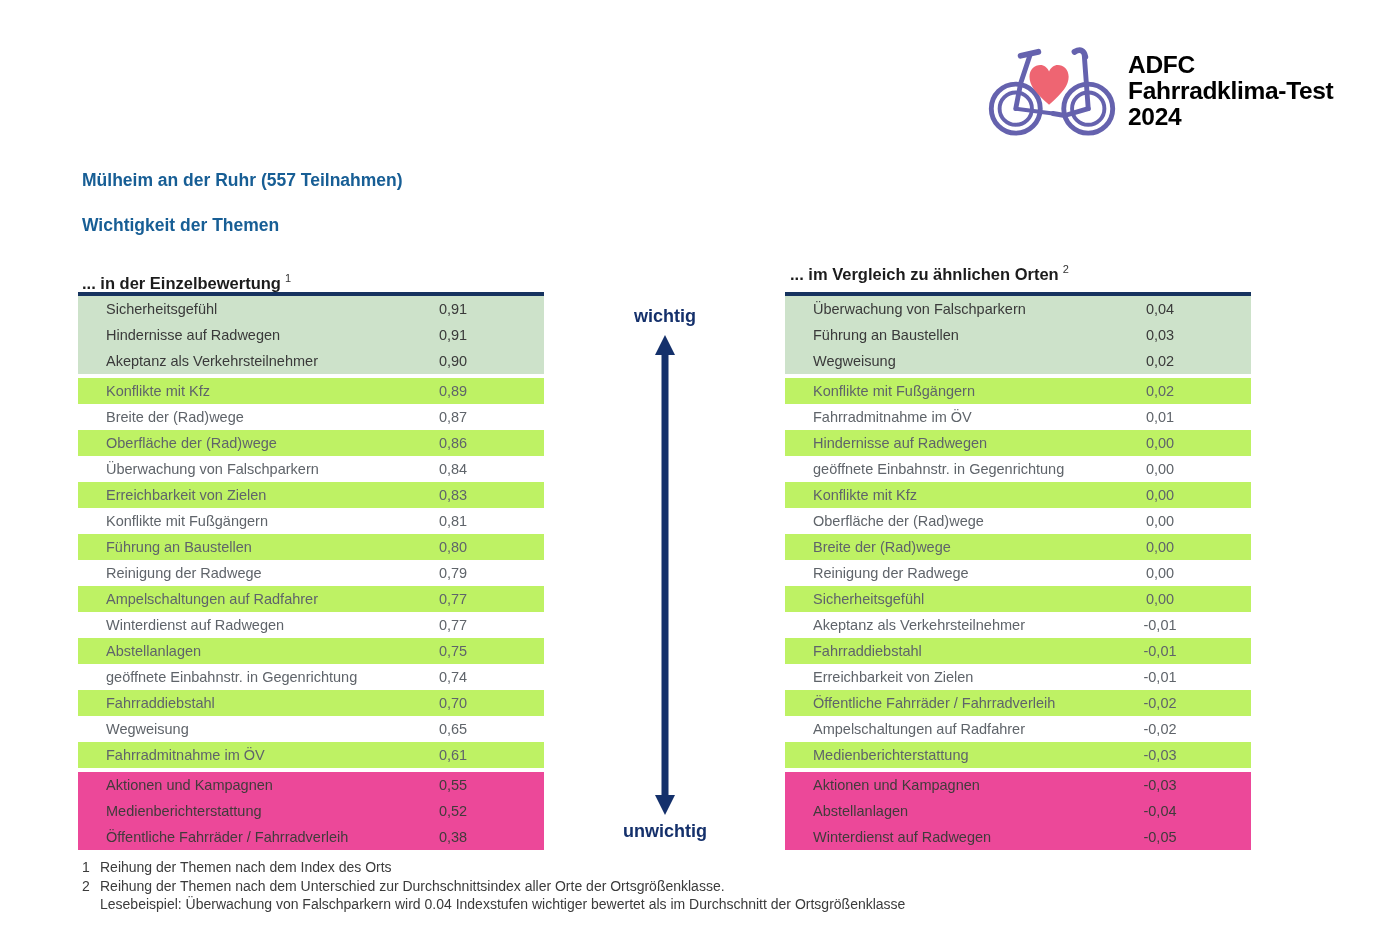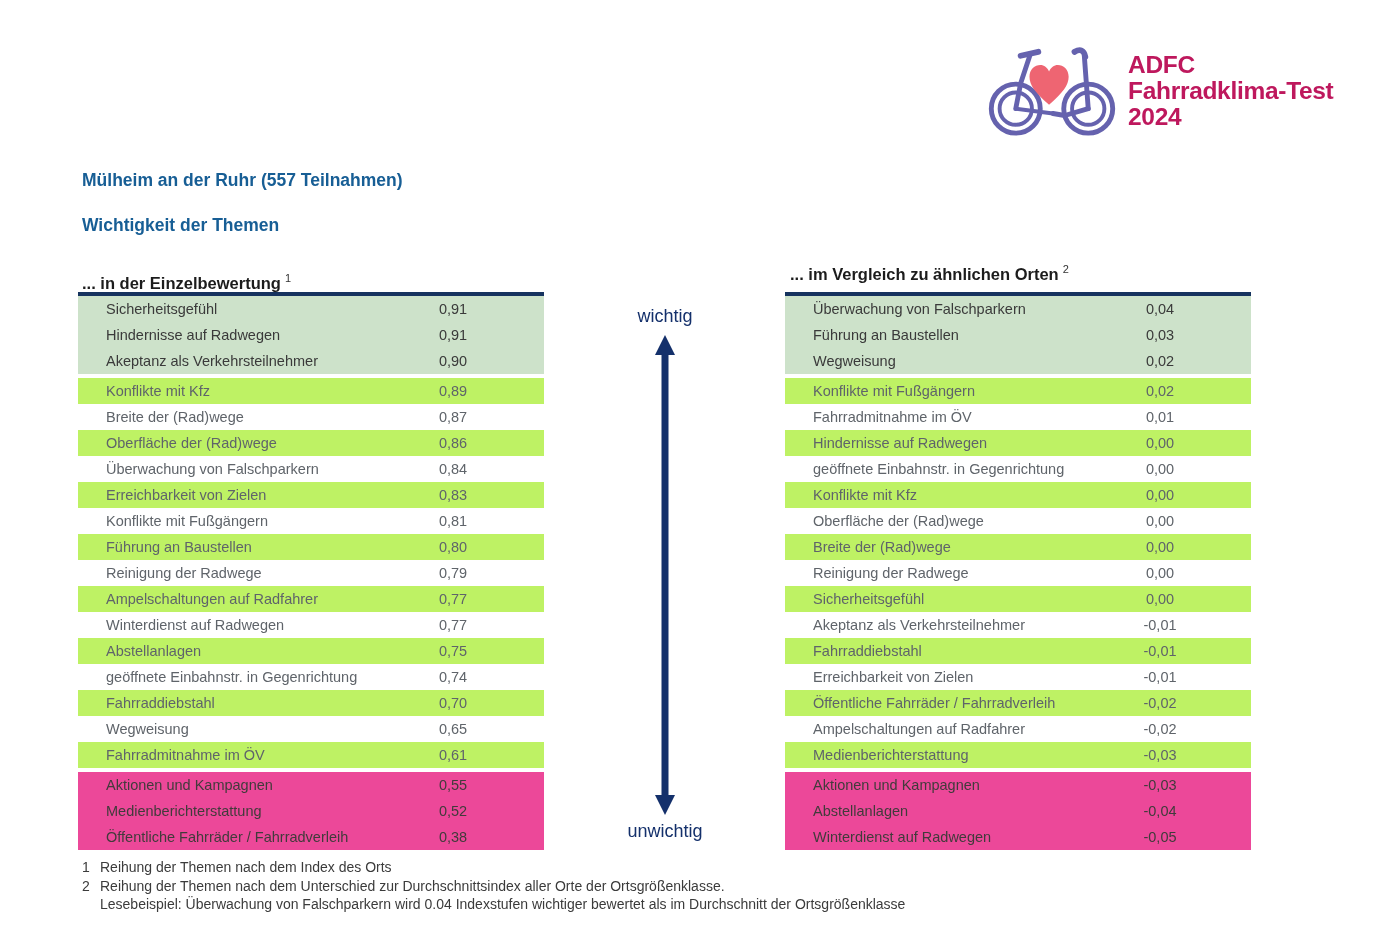--- a/index.html
+++ b/index.html
@@ -5,21 +5,21 @@
   * { margin:0; padding:0; box-sizing:border-box; }
   html,body { background:#fff; }
   .page {
     position:relative; width:1400px; height:934px; background:#ffffff;
     font-family:"Liberation Sans", sans-serif; overflow:hidden;
   }
   
   .logo { position:absolute; left:988px; top:44px; display:flex; align-items:center; }
   .logo-icon { width:128px; height:94px; }
   .logo-text {
-    margin-left:12px; color:#be185d; font-weight:bold;
+    margin-left:12px; color:#000000; font-weight:bold;
     font-size:24.5px; line-height:26px; letter-spacing:-0.3px;
   }
   
   .city-line, .section-title {
     position:absolute; left:82px; color:#175e95; font-weight:bold; font-size:17.5px;
   }
   .city-line { top:170px; }
   .section-title { top:215px; }
   .col-header {
     position:absolute; font-weight:bold; font-size:16.5px; color:#1c1c1c; white-space:nowrap;
@@ -37,21 +37,21 @@
   .row-value {
     position:absolute; left:330px; width:90px; text-align:center; font-size:14.5px;
   }
   .tone-green { background:#cde2ca; color:#3a3a3a; }
   .tone-blue  { background:#bef264; color:#5f646a; }
   .tone-white { background:#ffffff; color:#5f646a; }
   .tone-red   { background:#ec4899; color:#413b3b; }
   .row-gap { height:4px; background:#ffffff; }
   
   .axis { position:absolute; left:595px; top:306px; width:140px; text-align:center; }
-  .axis-label { font-size:18px; font-weight:normal; color:#14306b; }
+  .axis-label { font-size:18px; font-weight:bold; color:#14306b; }
   .axis-arrow { display:block; margin:7px auto 5px auto; }
   
   .footnotes { position:absolute; left:82px; top:858px; font-size:14px; color:#3b3b3b; }
   .footnote-line { line-height:18.5px; white-space:nowrap; }
   .fn-marker { display:inline-block; width:18px; }
 </style>
 </head>
 <body>
 
 <div class="page">

